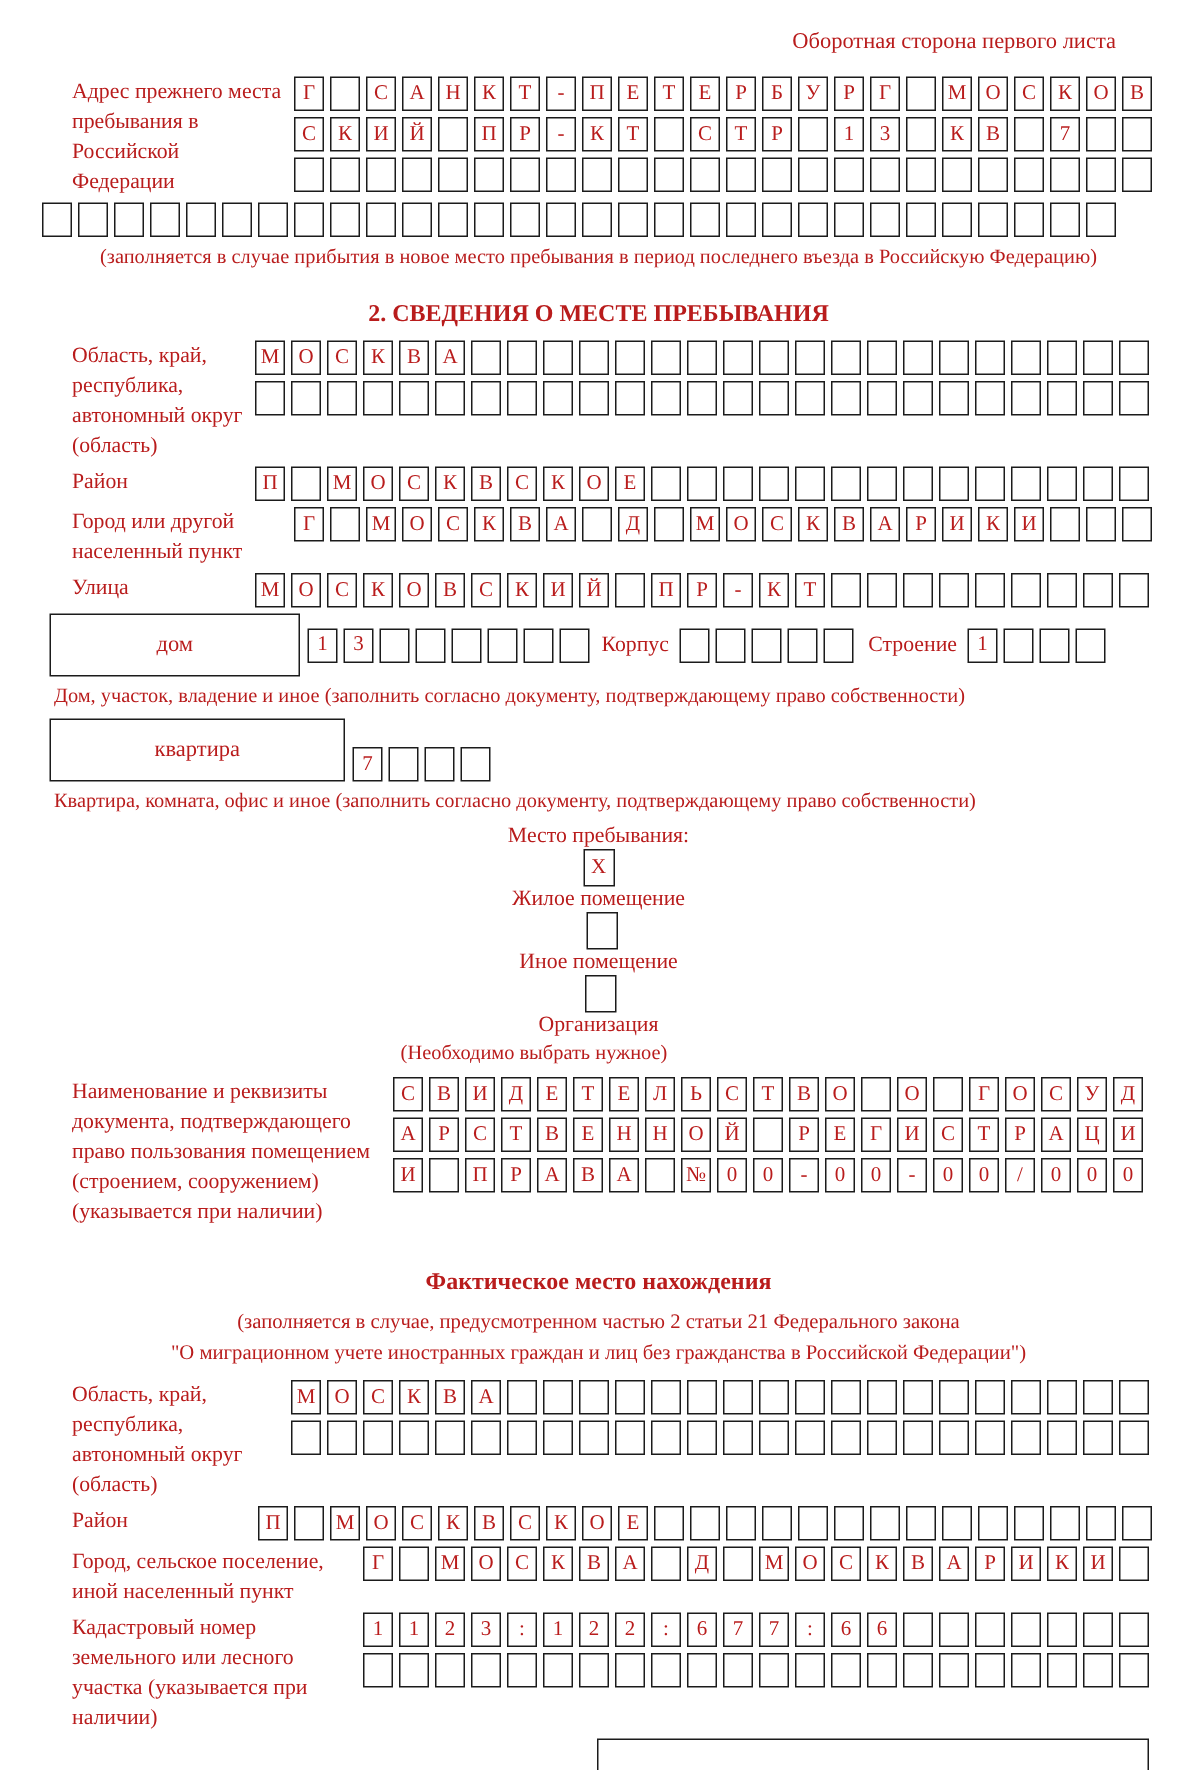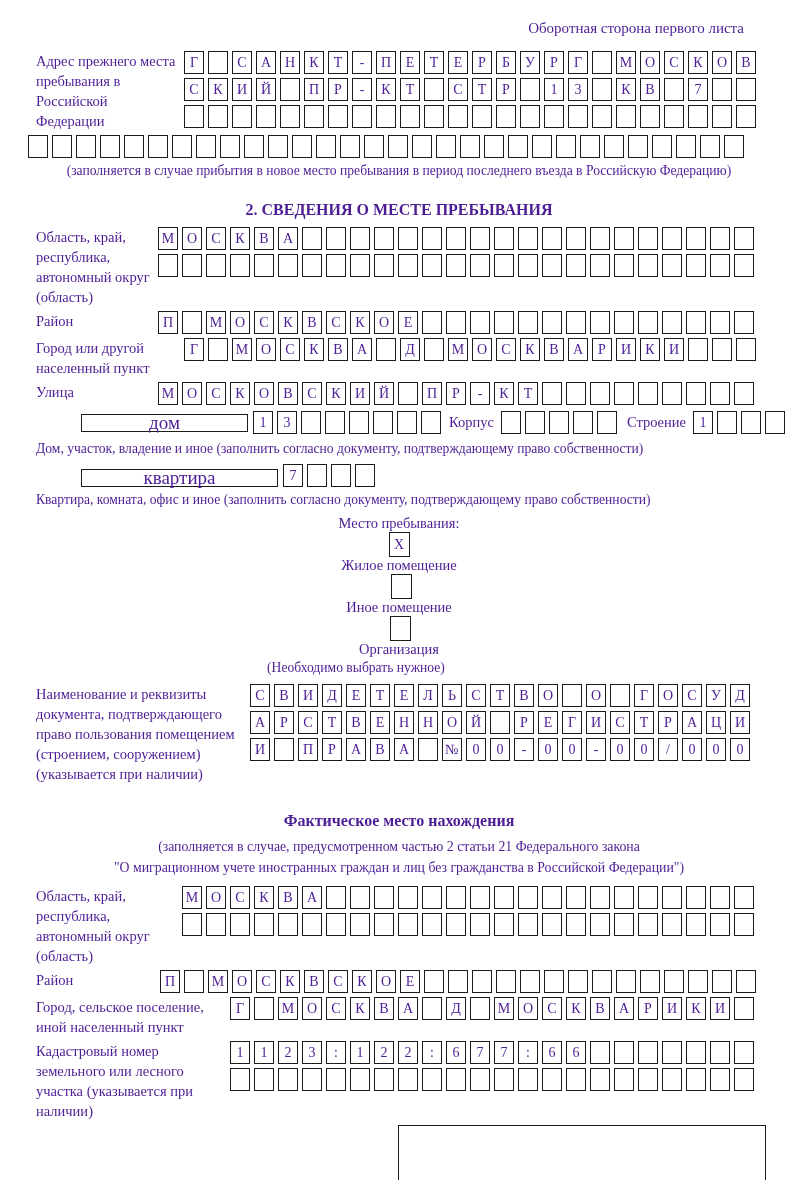--- a/index.html
+++ b/index.html
@@ -1,36 +1,36 @@
 <!DOCTYPE html>
 <html><head>
 <meta charset="utf-8">
 <style>
   html,body{margin:0;padding:0;background:#fff;}
   .page{
     position:relative;width:800px;height:1180px;overflow:hidden;background:#ffffff;
-    font-family:"Liberation Serif","DejaVu Serif",serif;color:#4c1d95;
+    font-family:"Liberation Serif","DejaVu Serif",serif;color:#b91c1c;
   }
   .content{margin:0 38px 0 36px;}
   .header-note{margin:20px 56px 14px 0;text-align:right;font-size:15px;}
   .frow{display:flex;align-items:flex-start;margin-bottom:4px;}
-  .flabel{font-size:14.5px;line-height:20px;flex:none;padding-right:6px;box-sizing:border-box;}
+  .flabel{font-size:14.5px;line-height:20px;flex:none;padding-right:6px;box-sizing:border-box;margin-left:12px;}
   .cellcol{display:flex;flex-direction:column;gap:4px;}
   .cells{display:flex;gap:4px;}
   .cell{
     flex:none;width:20px;height:23px;border:1.6px solid #1b1b1b;box-sizing:border-box;
     display:inline-flex;align-items:center;justify-content:center;
     font-size:14px;line-height:1;background:#fff;
   }
   .note{font-size:13.6px;line-height:18px;}
   .note-center{text-align:center;margin:4px 0 21px 0;}
   .h-sec{font-weight:bold;font-size:16px;text-align:center;margin:2px 0 8px 0;}
   .bigbox{
-    flex:none;border:1.6px solid #1b1b1b;height:18px;box-sizing:border-box;
-    display:flex;align-items:center;justify-content:center;font-size:19px;background:#fff;margin-left:48px;
+    flex:none;border:1.6px solid #1b1b1b;height:42px;box-sizing:border-box;
+    display:flex;align-items:center;justify-content:center;font-size:15px;background:#fff;
   }
   .inline-lbl{font-size:14.5px;line-height:27px;flex:none;}
   .chk{
     flex:none;width:21px;height:25px;border:1.7px solid #1b1b1b;box-sizing:border-box;
     display:inline-flex;align-items:center;justify-content:center;font-size:14px;background:#fff;
   }
   .mesto-row{display:flex;align-items:center;margin:6px 0 2px 0;font-size:14.5px;flex-direction:column;}
   .mesto-note{margin:2px 0 8px 205px;width:230px;text-align:center;font-size:13.6px;}
   .fact-note{text-align:center;font-size:13.8px;line-height:21px;}
   .stamp-wrap{margin:4px 0 0 362px;width:368px;}

